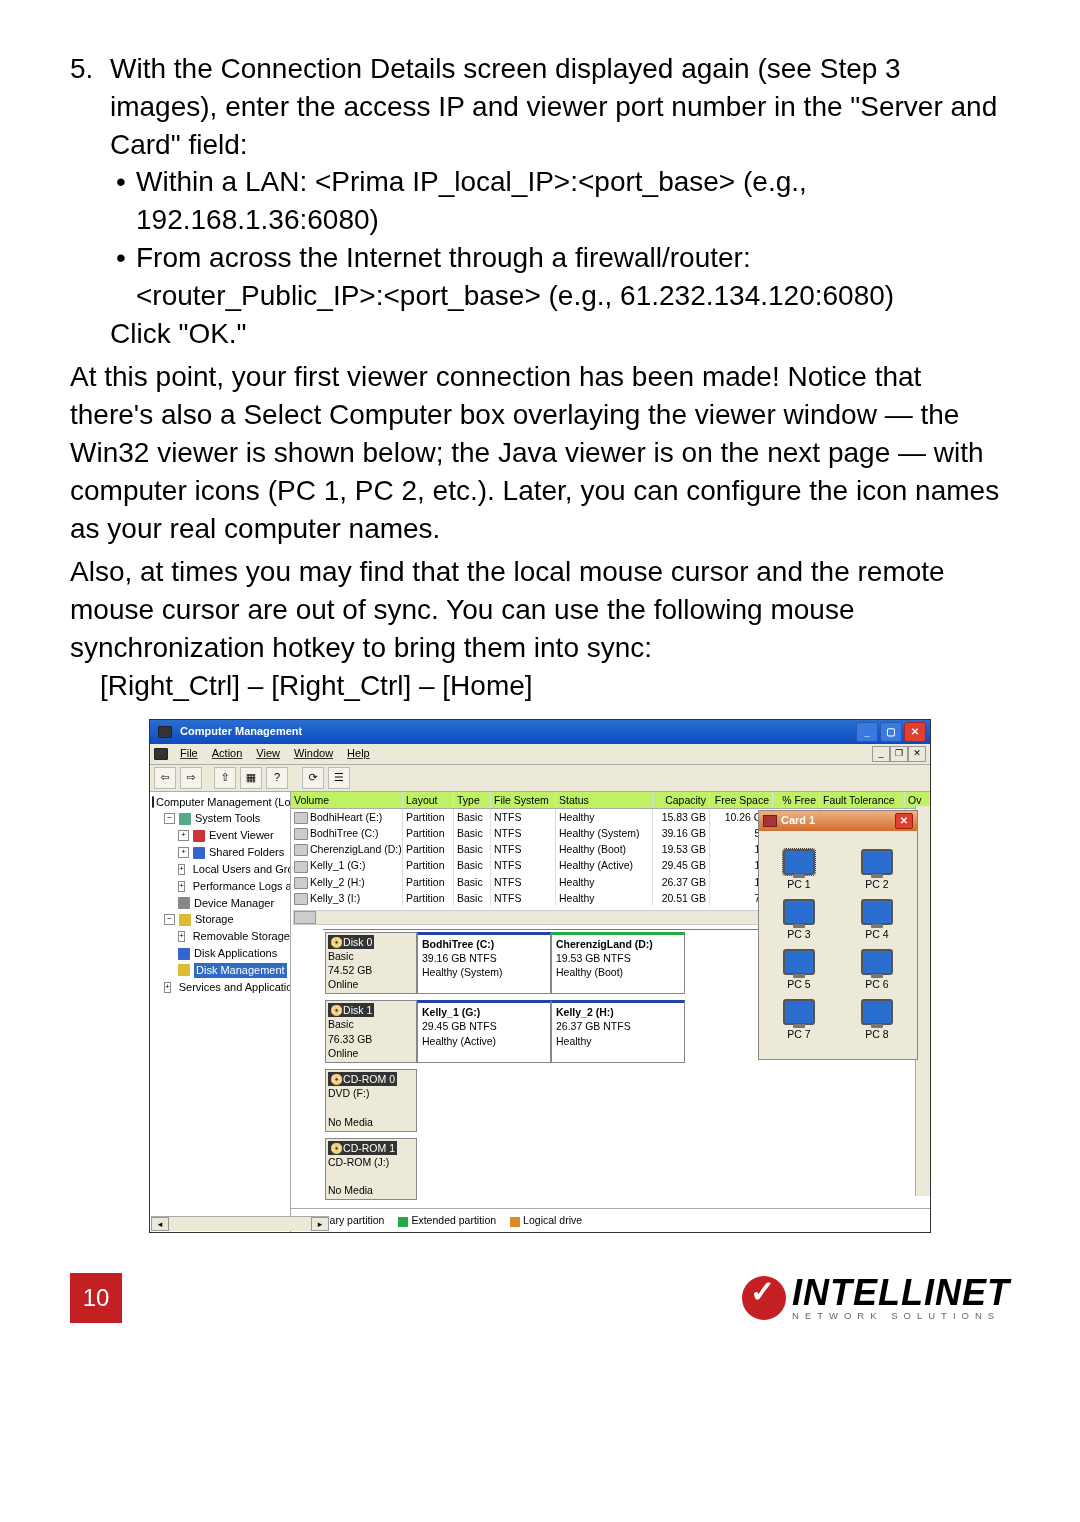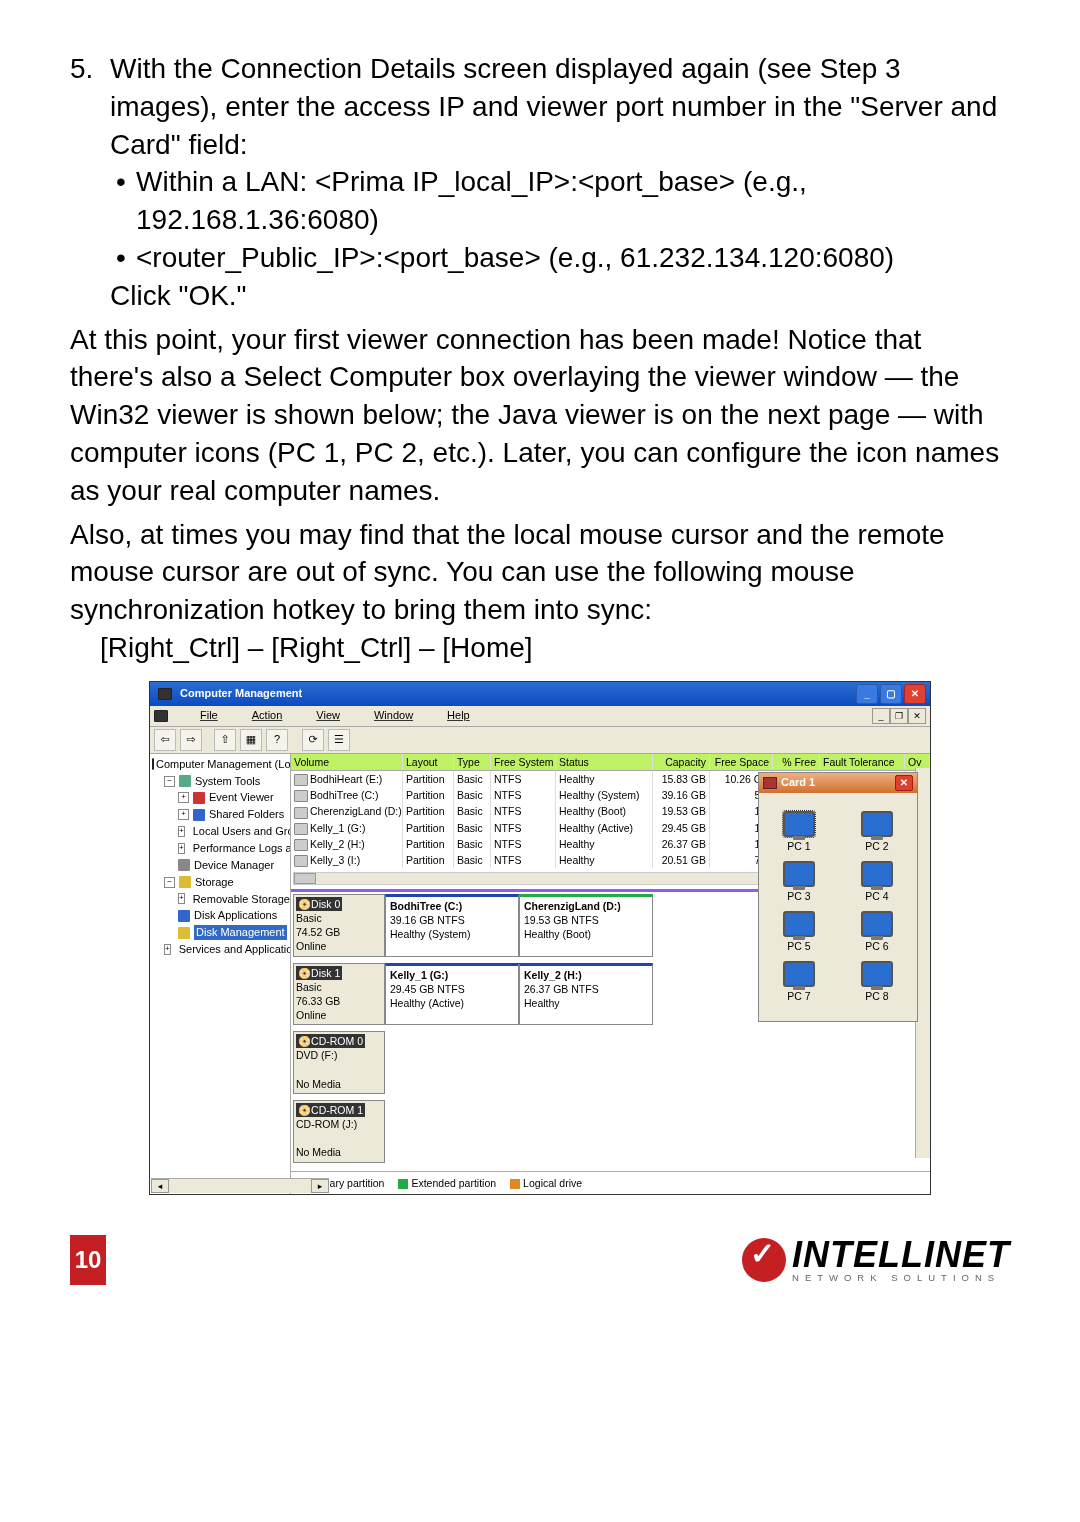--- a/index.html
+++ b/index.html
@@ -57,21 +57,21 @@
   .menubar {
     background: #ece9d8;
     border-bottom: 1px solid #aaa;
     display: flex;
     align-items: center;
     padding: 2px 4px;
     gap: 12px;
   }
   .menubar span { text-decoration: underline; text-decoration-color: #333; }
   .inner-menu .m { text-decoration: underline; text-decoration-color:#333; text-underline-offset:1px;}
-  .menurow .m { padding:0 2px;margin-left:20px;}
+  .menurow .m { padding:0 2px;}
   .toolbar {
     background: #ece9d8;
     border-bottom: 1px solid #aaa;
     display: flex;
     align-items: center;
     padding: 2px 4px;
     gap: 4px;
   }
   .tbtn {
     width: 20px; height: 20px;
@@ -106,21 +106,21 @@
   .vol-head { display:flex; background:#bef264; border-bottom:1px solid #aaa; font-size:10.5px;}
   .vol-head div, .vol-row div { padding:1px 3px; border-right:1px solid #ddd; white-space:nowrap; overflow:hidden;}
   .c-vol{width:105px;} .c-lay{width:44px;} .c-typ{width:30px;} .c-fs{width:58px;} .c-st{width:90px;} .c-cap{width:50px; text-align:right;} .c-free{width:56px;text-align:right;} .c-pct{width:40px;text-align:right;} .c-ft{width:78px;} .c-ov{width:18px;}
   .vol-list { font-size:10.5px; }
   .vol-row { display:flex; border-bottom:0; }
   .vol-row .ico { display:inline-block; width:12px; height:10px; background:#ccc; border:1px solid #888; border-radius:1px; margin-right:2px; vertical-align:middle;}
   .scroll-hint{ height:14px; background:#ece9d8; border:1px solid #ccc; margin:4px 2px 4px 2px; position:relative;}
   .scroll-hint .thumb{position:absolute; left:0; top:0; bottom:0; width:20px; background:#ccc; border:1px solid #999;}
   .scroll-hint .arrow{position:absolute; right:0; top:0; bottom:0; width:14px; background:#ece9d8; border-left:1px solid #999; text-align:center; font-size:9px;}
 
-  .disk-area { display:flex; flex:1; border-top:3px solid #8b5cf6; }
+  .disk-area { display:flex; flex:1; border-top:1px solid #8b5cf6;margin-left:32px; }
   .disks { width: 360px; padding:2px; font-size:10.5px; }
   .disk-block { display:flex; margin-bottom:6px; }
   .disk-label { width:86px; background:#ece9d8; border:1px solid #888; padding:2px; }
   .disk-label .dname { background:#333; color:#fff; padding:0 2px; display:inline-block;}
   .disk-vols { flex:1; display:flex; gap:0; }
   .dvol { border:1px solid #888; padding:2px 4px; background:#fff; }
   .dvol.boot{border-top:3px solid #2a4;}
   .dvol.sys{border-top:3px solid #24a;}
   .disk-footer { border-top:1px solid #aaa; padding:4px; font-size:10.5px; display:flex; gap:14px; align-items:center;}
   .sq { display:inline-block; width:10px; height:10px; margin-right:3px; vertical-align:middle;}
@@ -155,23 +155,23 @@
   .pc .lbl { font-size:10.5px; }
 
   .vscroll-r { position:absolute; right:0; top:86px; bottom:36px; width:14px; background:#ece9d8; border-left:1px solid #aaa;}
 
   
   .page-footer {
     display:flex; align-items:center; justify-content:space-between;
     padding:10px 70px 24px 70px;
   }
   .pgnum {
-    width:36px; height:50px; background:#c42024; color:#fff;
+    width:52px; height:50px; background:#c42024; color:#fff;
     display:flex; align-items:center; justify-content:center;
-    font-size:24px; font-weight:bold;
+    font-size:24px; font-weight:normal;
   }
   .brand { display:flex; align-items:center; gap:6px; }
   .brand .logo-circle{
     width:44px; height:44px; border-radius:50%; background:#c42024; position:relative;
   }
   .brand .logo-circle::after{
     content:'✓'; color:#fff; font-size:30px; font-weight:bold;
     position:absolute; left:8px; top:-2px;
   }
   .brand .txt { display:flex; flex-direction:column; line-height:1; }
@@ -190,20 +190,21 @@
     <div class="num">5.</div>
     <div>
       <div>With the Connection Details screen displayed again (see Step 3 images), enter the access IP and viewer port number in the "Server and Card" field:</div>
       <div class="bullet-row">
           <div class="dot">•</div>
           <div>Within a LAN: &lt;Prima IP_local_IP&gt;:&lt;port_base&gt; (e.g., 192.168.1.36:6080)</div>
         </div>
       <div class="bullet-row">
           <div class="dot">•</div>
           <div>
+            <div>From across the Internet through a firewall/router:</div>
             <div>&lt;router_Public_IP&gt;:&lt;port_base&gt; (e.g., 61.232.134.120:6080)</div>
           </div>
         </div>
       <div>Click "OK."</div>
     </div>
   </div>
   <div class="para">At this point, your first viewer connection has been made! Notice that there's also a Select Computer box overlaying the viewer window — the Win32 viewer is shown below; the Java viewer is on the next page — with computer icons (PC 1, PC 2, etc.). Later, you can configure the icon names as your real computer names.</div>
   <div class="para">Also, at times you may find that the local mouse cursor and the remote mouse cursor are out of sync. You can use the following mouse synchronization hotkey to bring them into sync:</div>
   <div class="hotkey">[Right_Ctrl] – [Right_Ctrl] – [Home]</div>
 
@@ -306,21 +307,21 @@
             <span class="ico"></span>
             <span>Services and Applications</span>
           </div>
       </div>
 
       <div class="right">
         <div class="vol-head">
           <div class="c-vol">Volume</div>
           <div class="c-lay">Layout</div>
           <div class="c-typ">Type</div>
-          <div class="c-fs">Free System</div>
+          <div class="c-fs">File System</div>
           <div class="c-st">Status</div>
           <div class="c-cap">Capacity</div>
           <div class="c-free">Free Space</div>
           <div class="c-pct">% Free</div>
           <div class="c-ft">Fault Tolerance</div>
           <div class="c-ov">Ov</div>
         </div>
         <div class="vol-list" id="vol-list">
             <div class="vol-row">
               <div class="c-vol"><span class="ico"></span>BodhiHeart (E:)</div>

